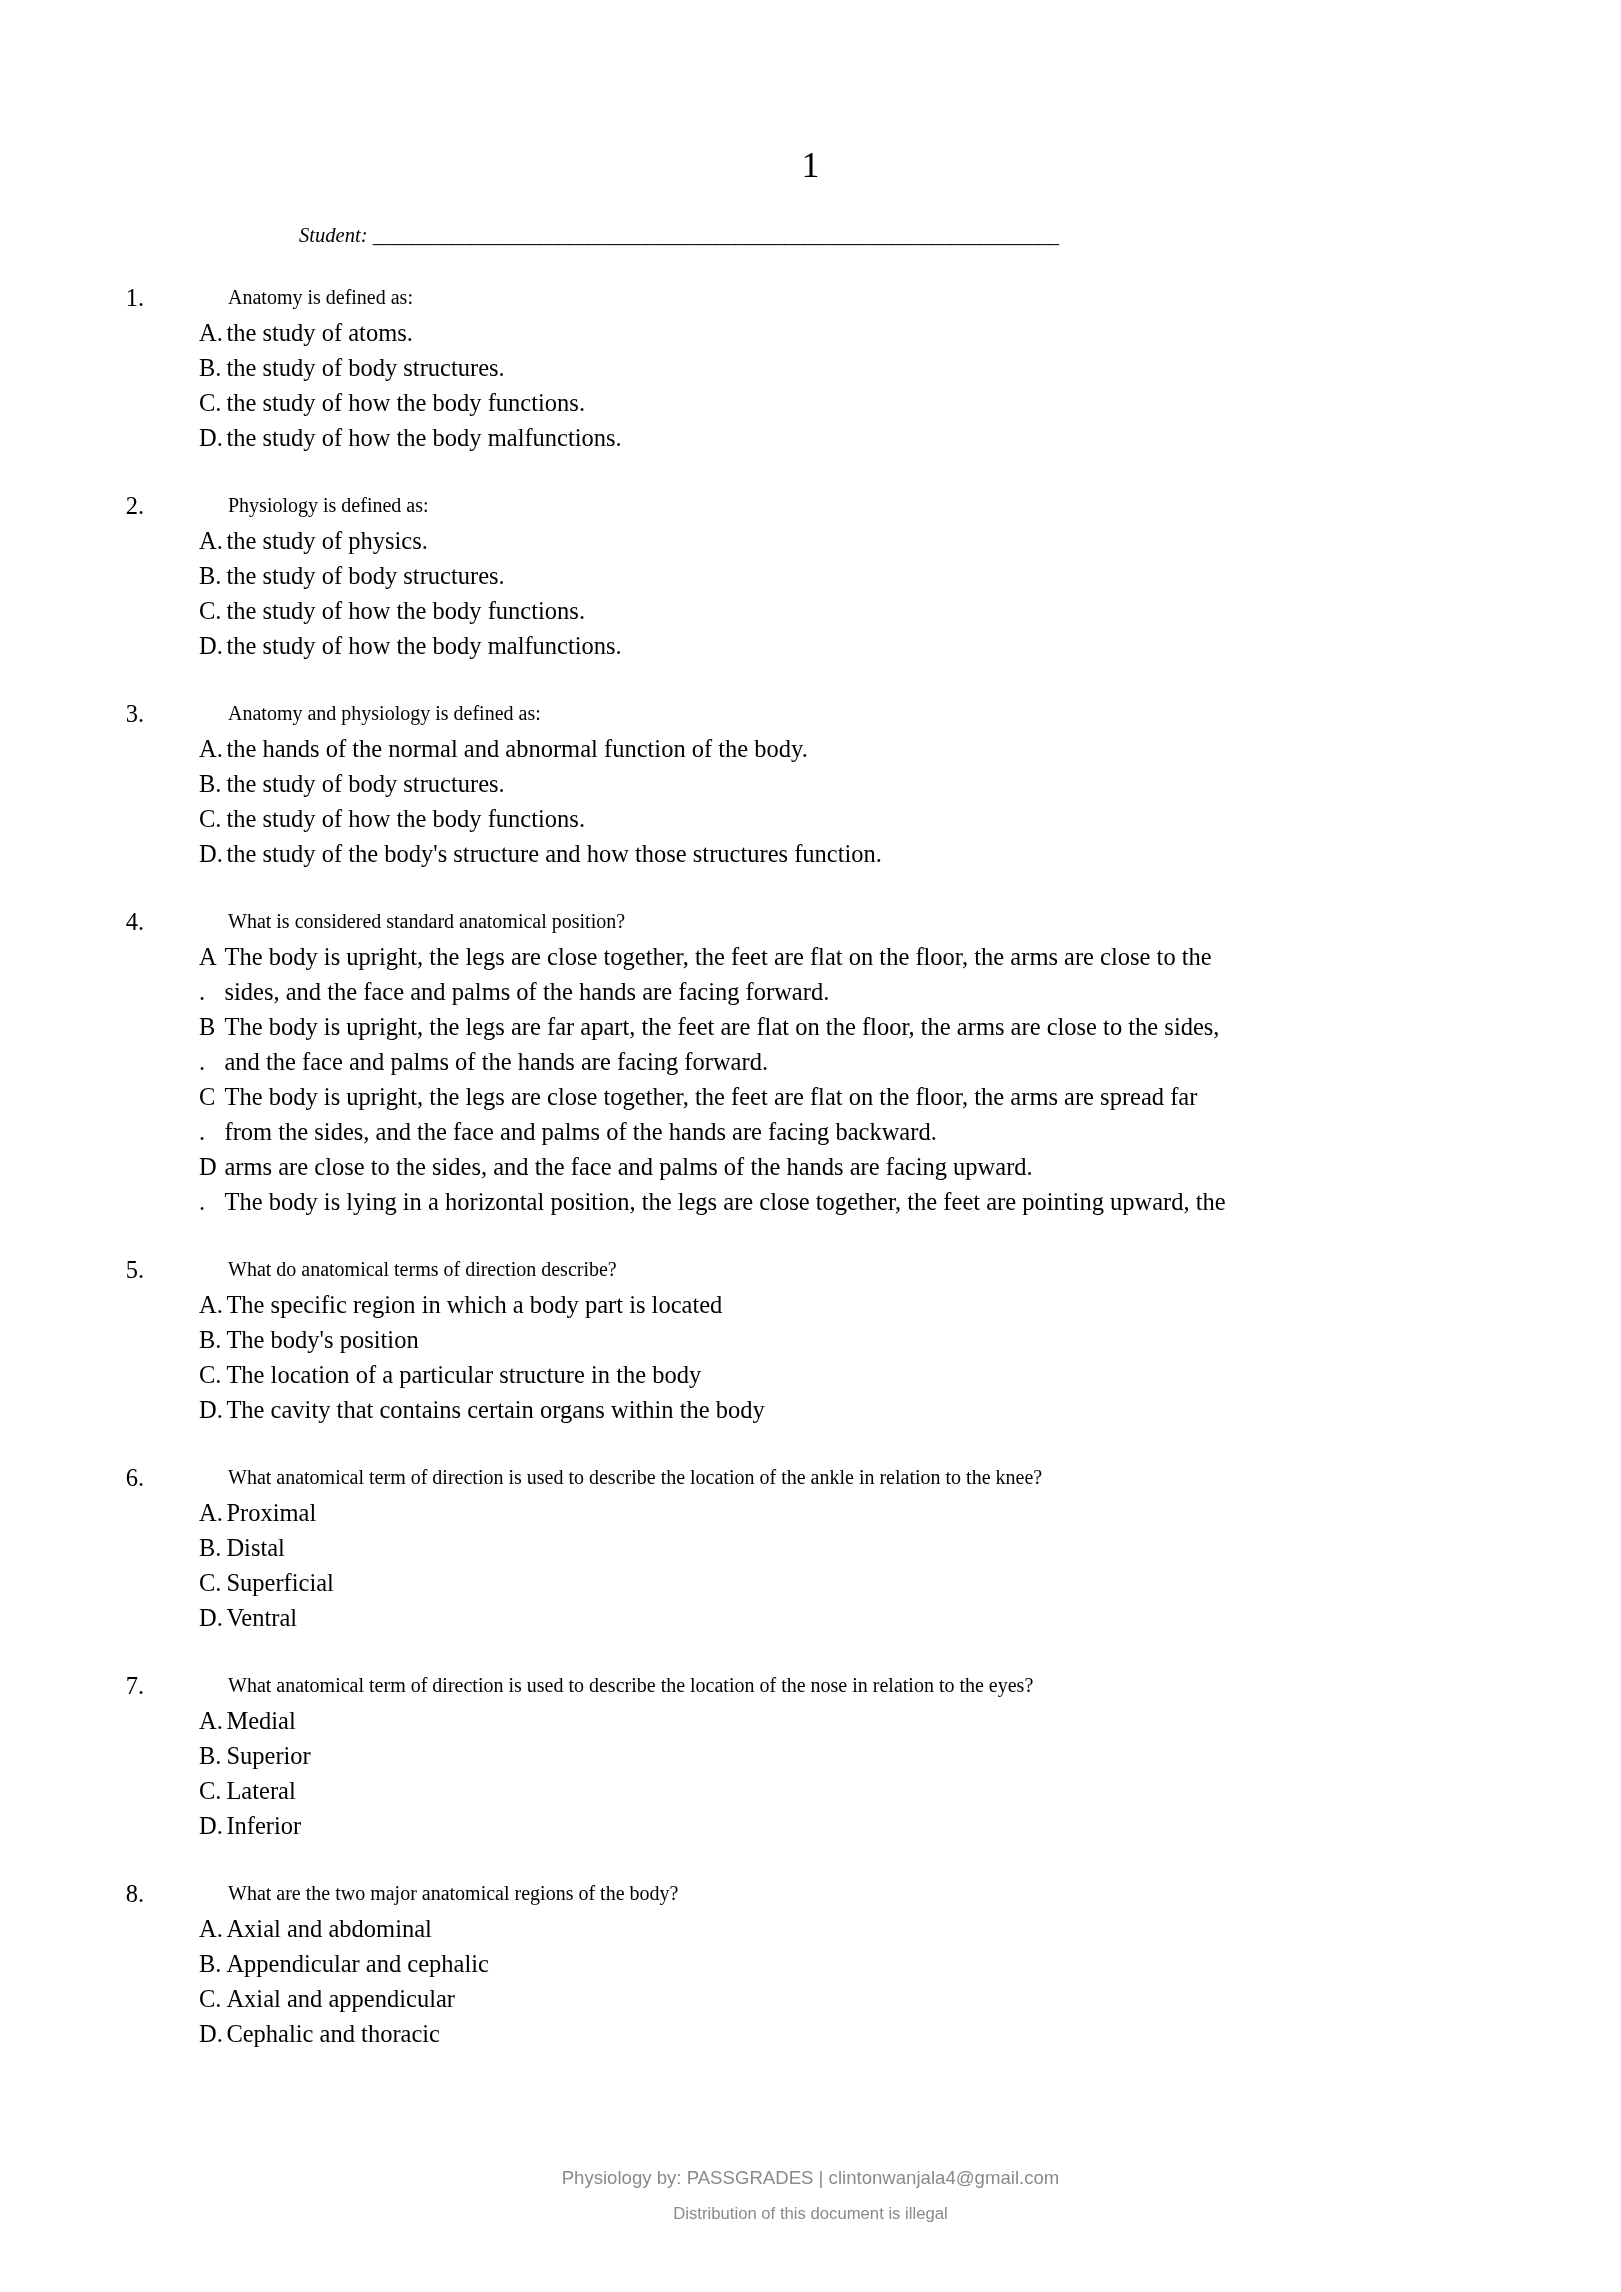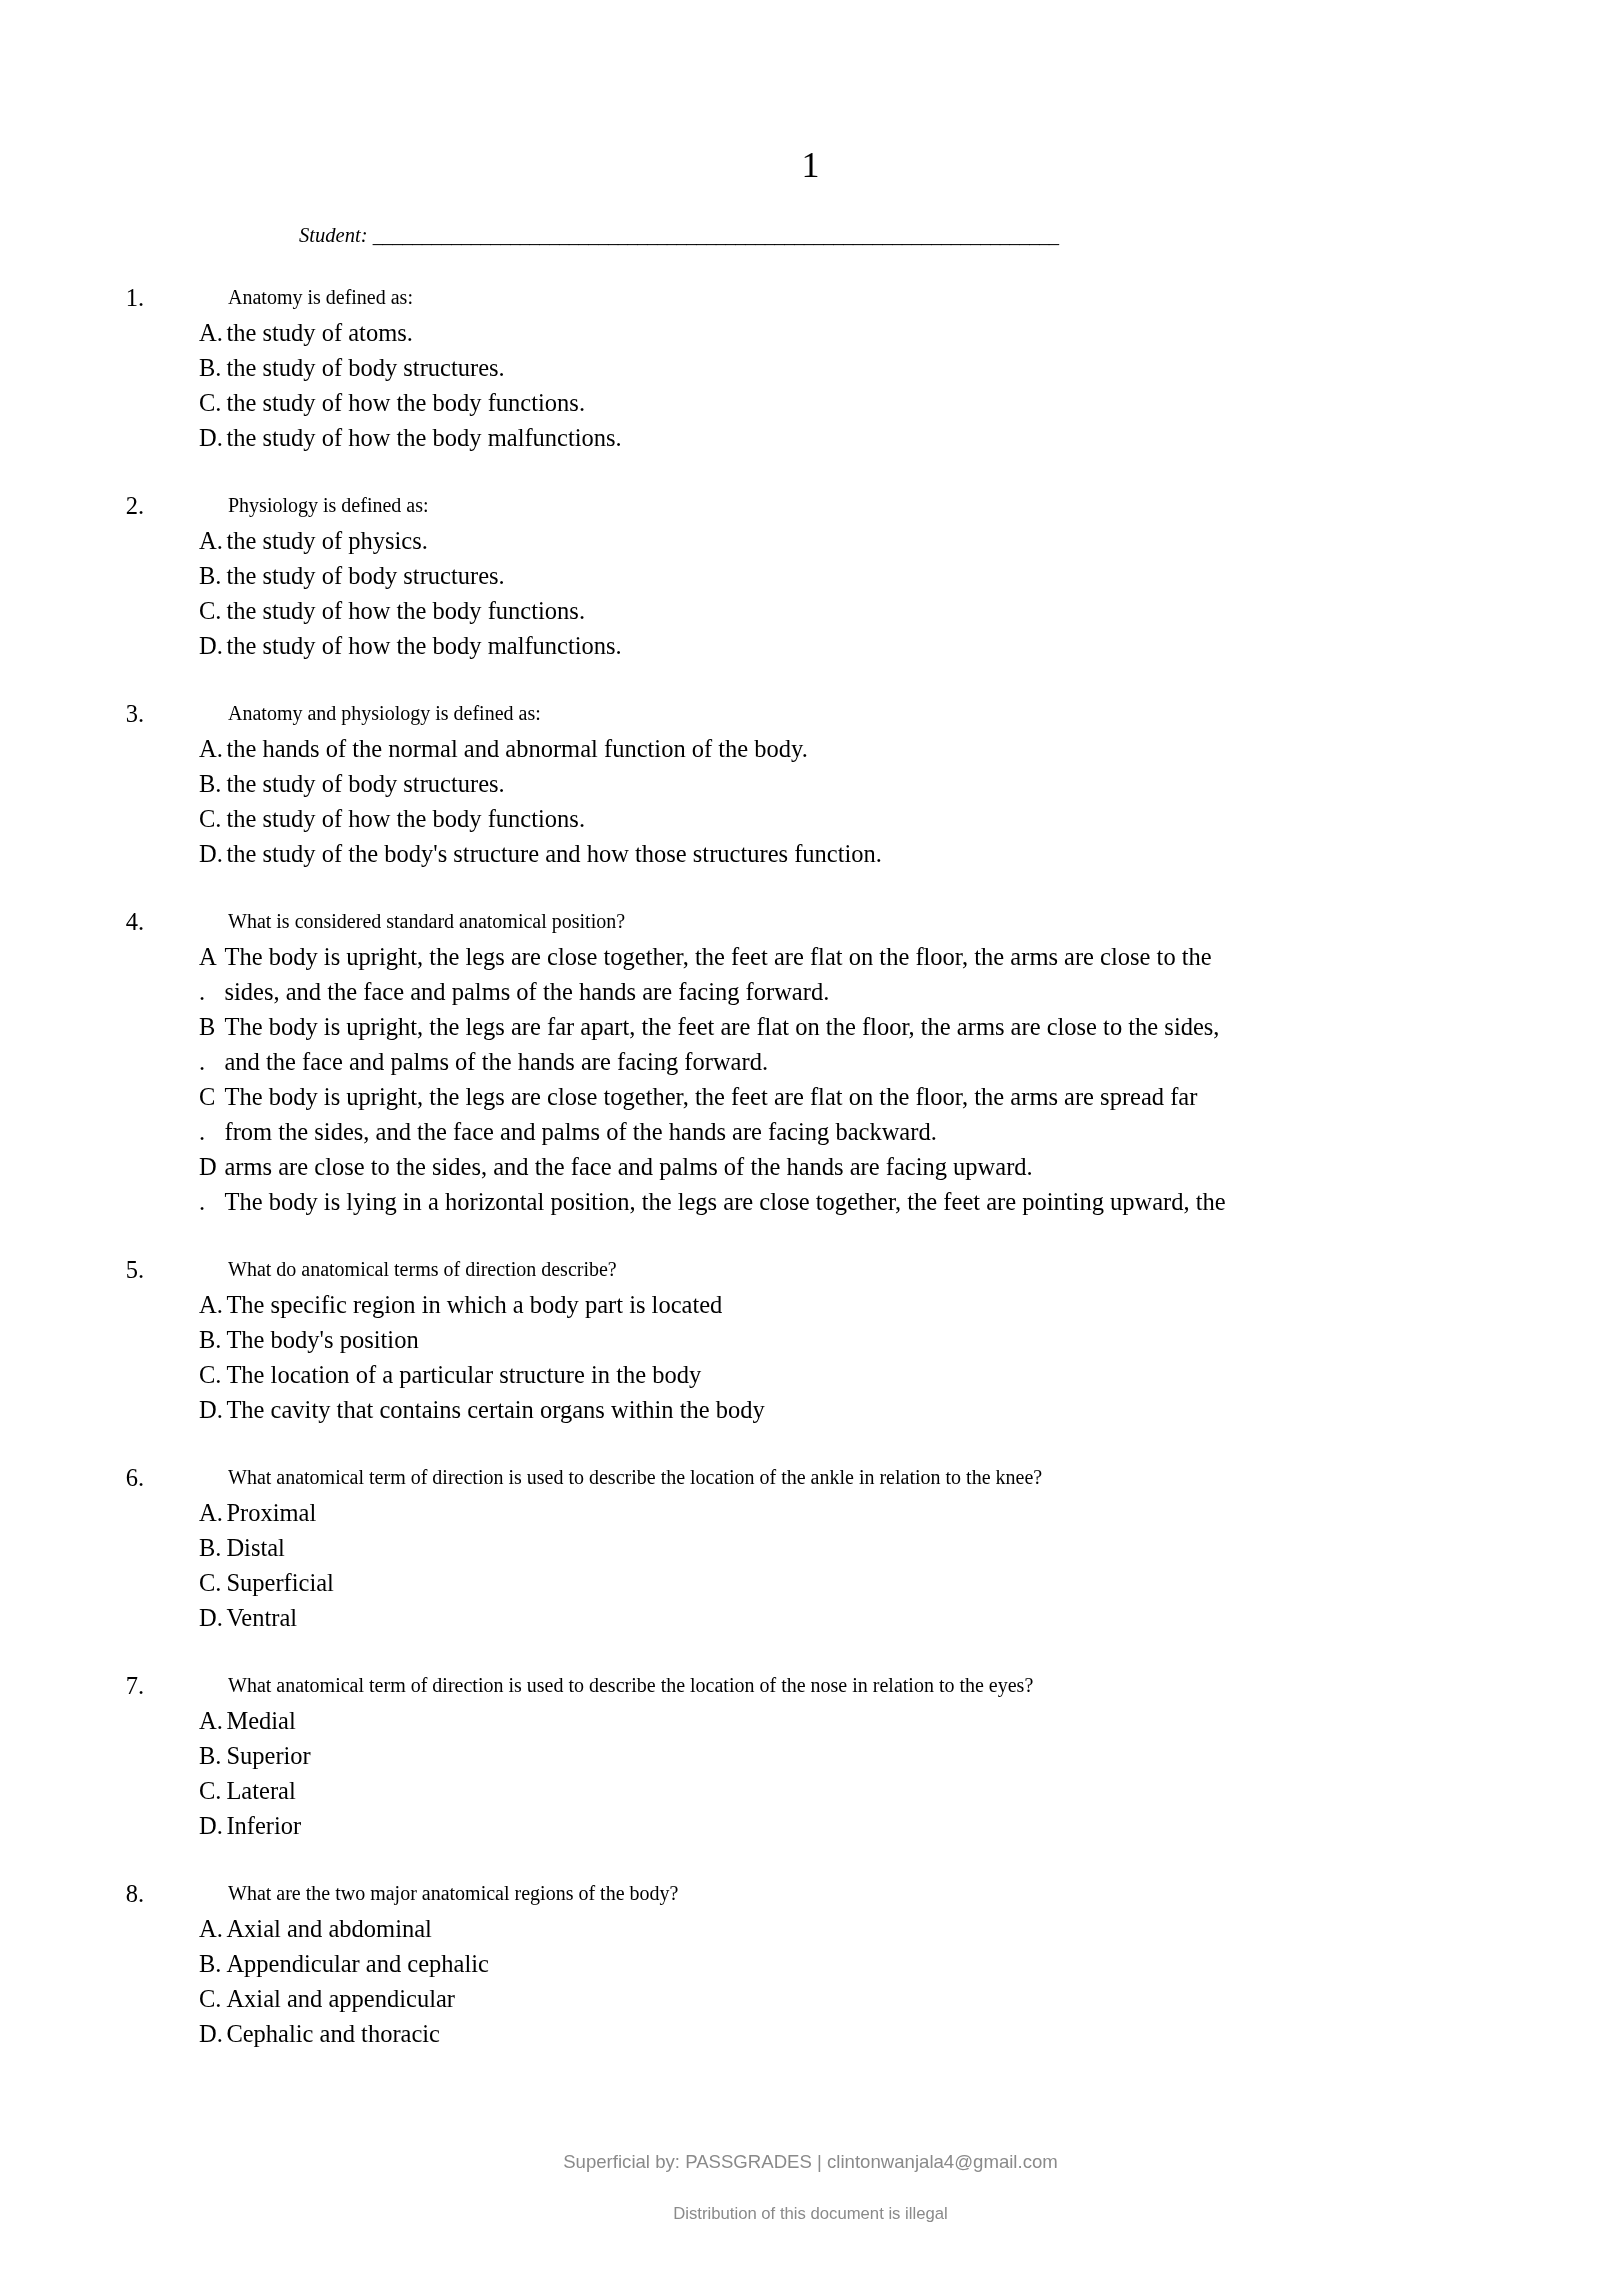--- a/index.html
+++ b/index.html
@@ -110,21 +110,21 @@
     color: #8a8a8a;
     font-family: "Liberation Sans", sans-serif;
   }
   .footer .f1 {
     font-size: 18.6px;
     line-height: 29px;
   }
   .footer .f2 {
     font-size: 16.7px;
     line-height: 29px;
-    margin-top: 23px;
+    margin-top: 7px;
   }
 </style>
 </head>
 <body>
 
 <div class="page">
 
   <div class="page-number">1</div>
 
   <div class="student-line">
@@ -329,18 +329,18 @@
           </div>
           <div class="opt">
             <span class="opt-letter">D.</span>
             <span class="opt-text">Cephalic and thoracic</span>
           </div>
         </div>
       </div>
     </div>
 
   <div class="footer">
-    <div class="f1">Superficial by: PASSGRADES | clintonwanjala4@gmail.com</div>
+    <div class="f1">Physiology by: PASSGRADES | clintonwanjala4@gmail.com</div>
     <div class="f2">Distribution of this document is illegal</div>
   </div>
 
 </div>
 
 
 </body></html>

